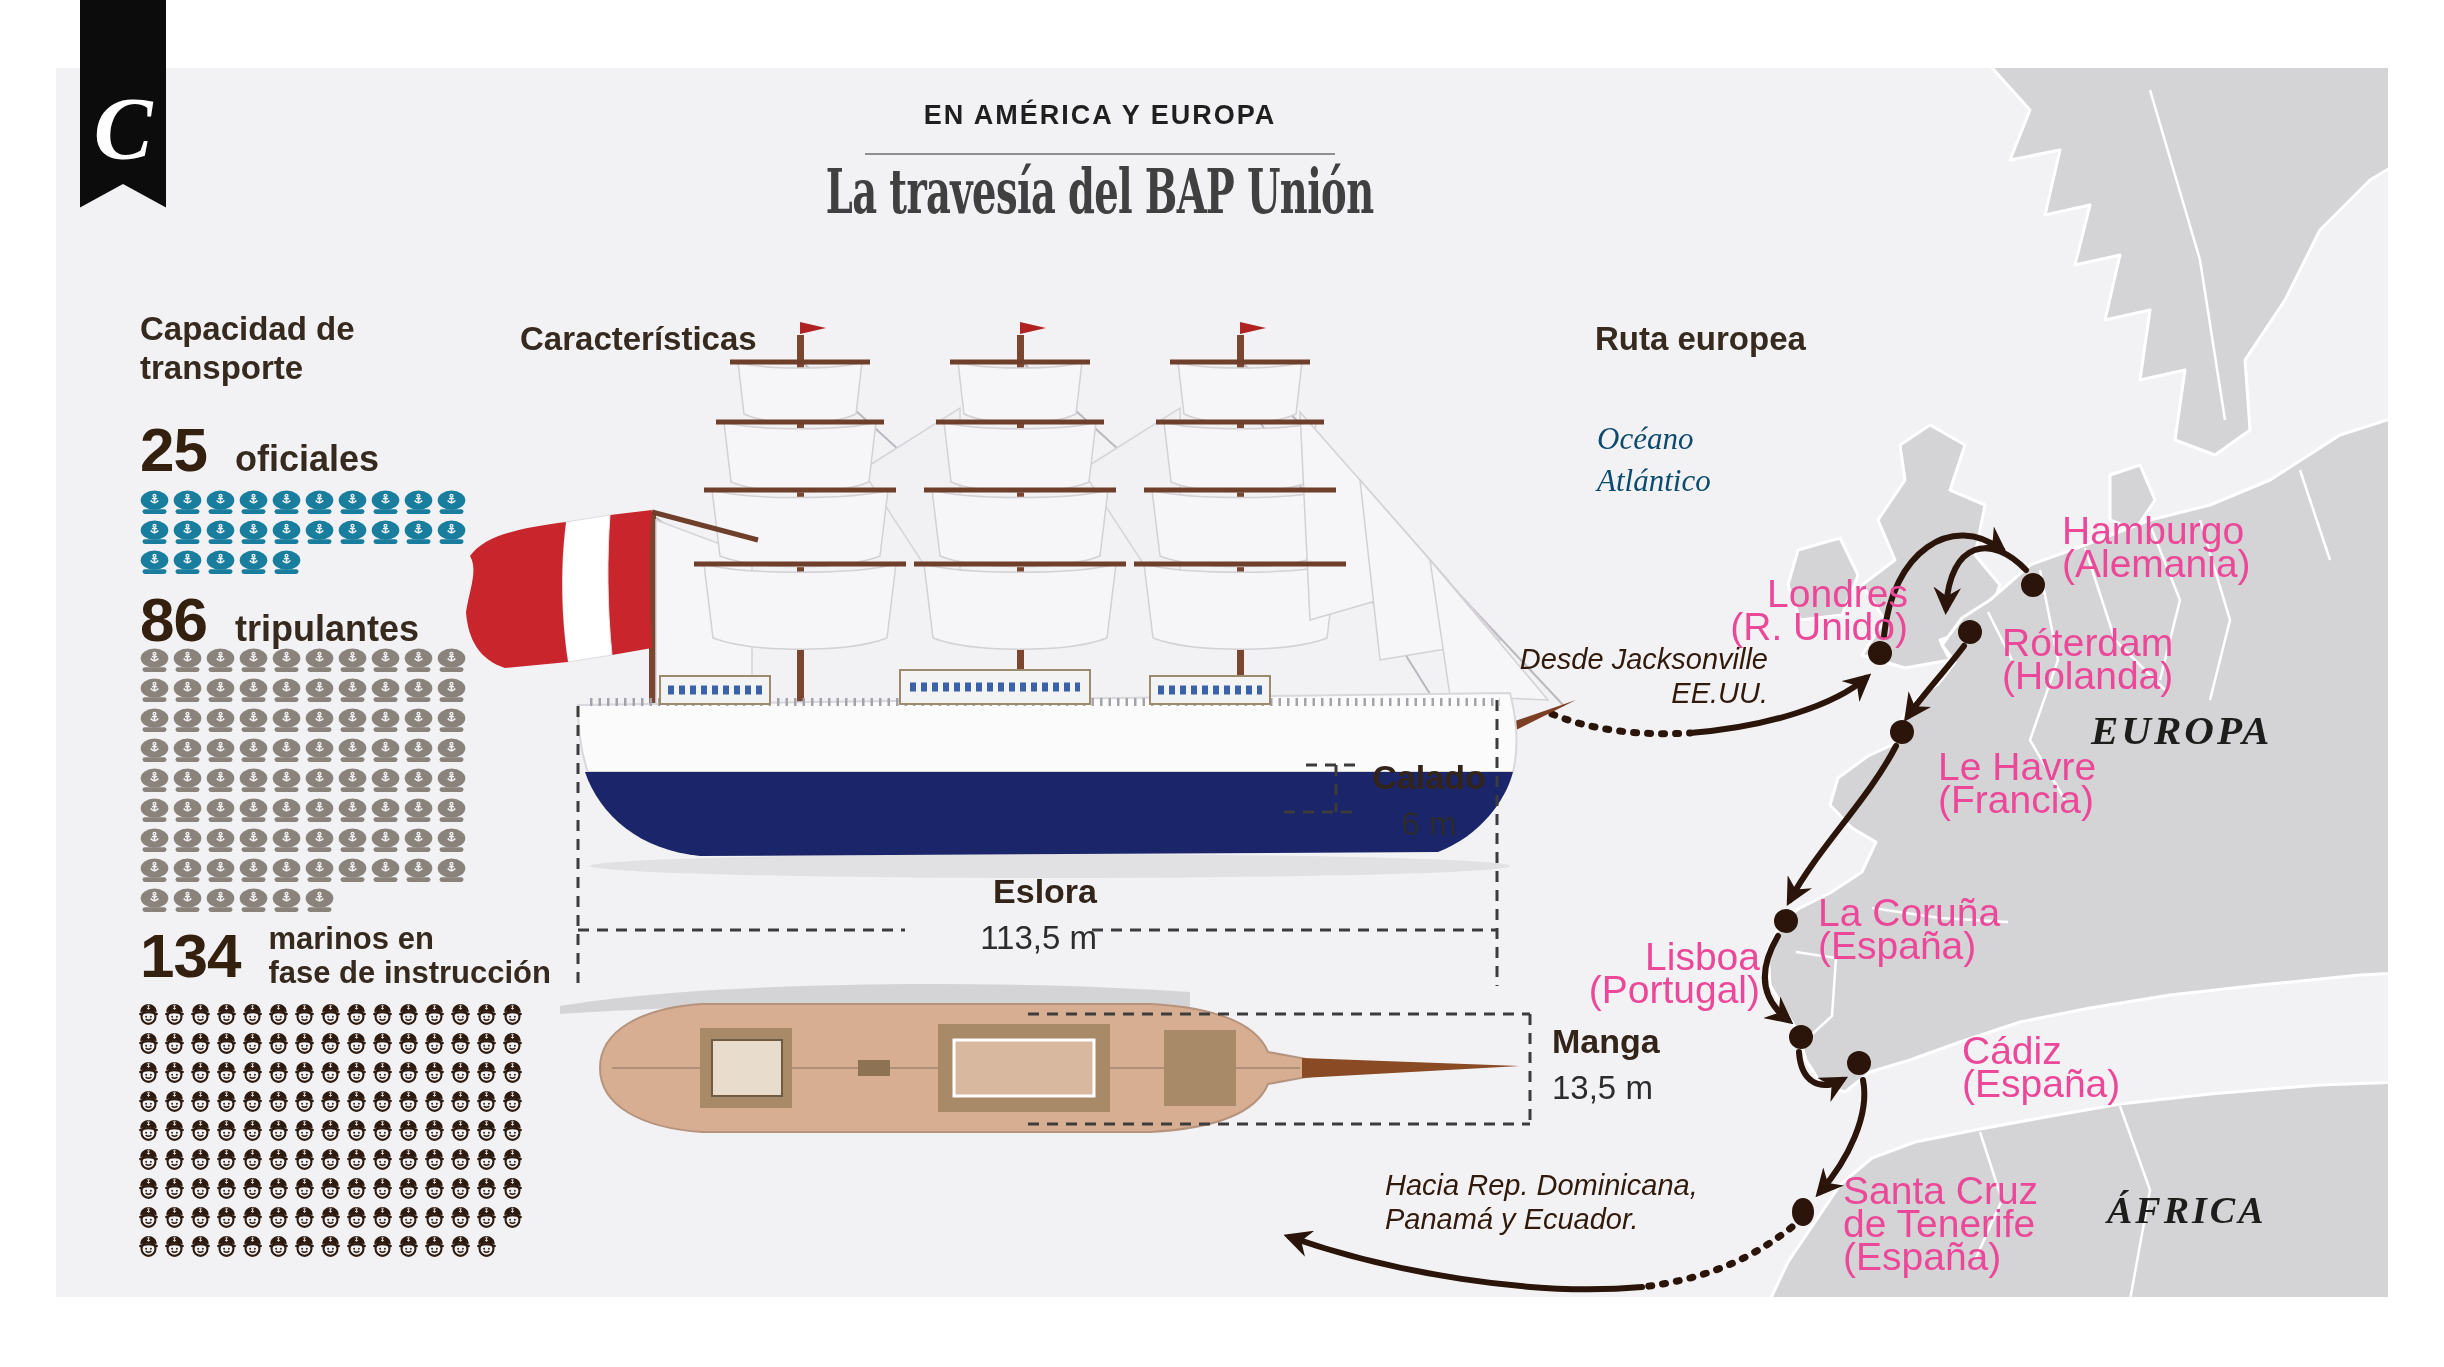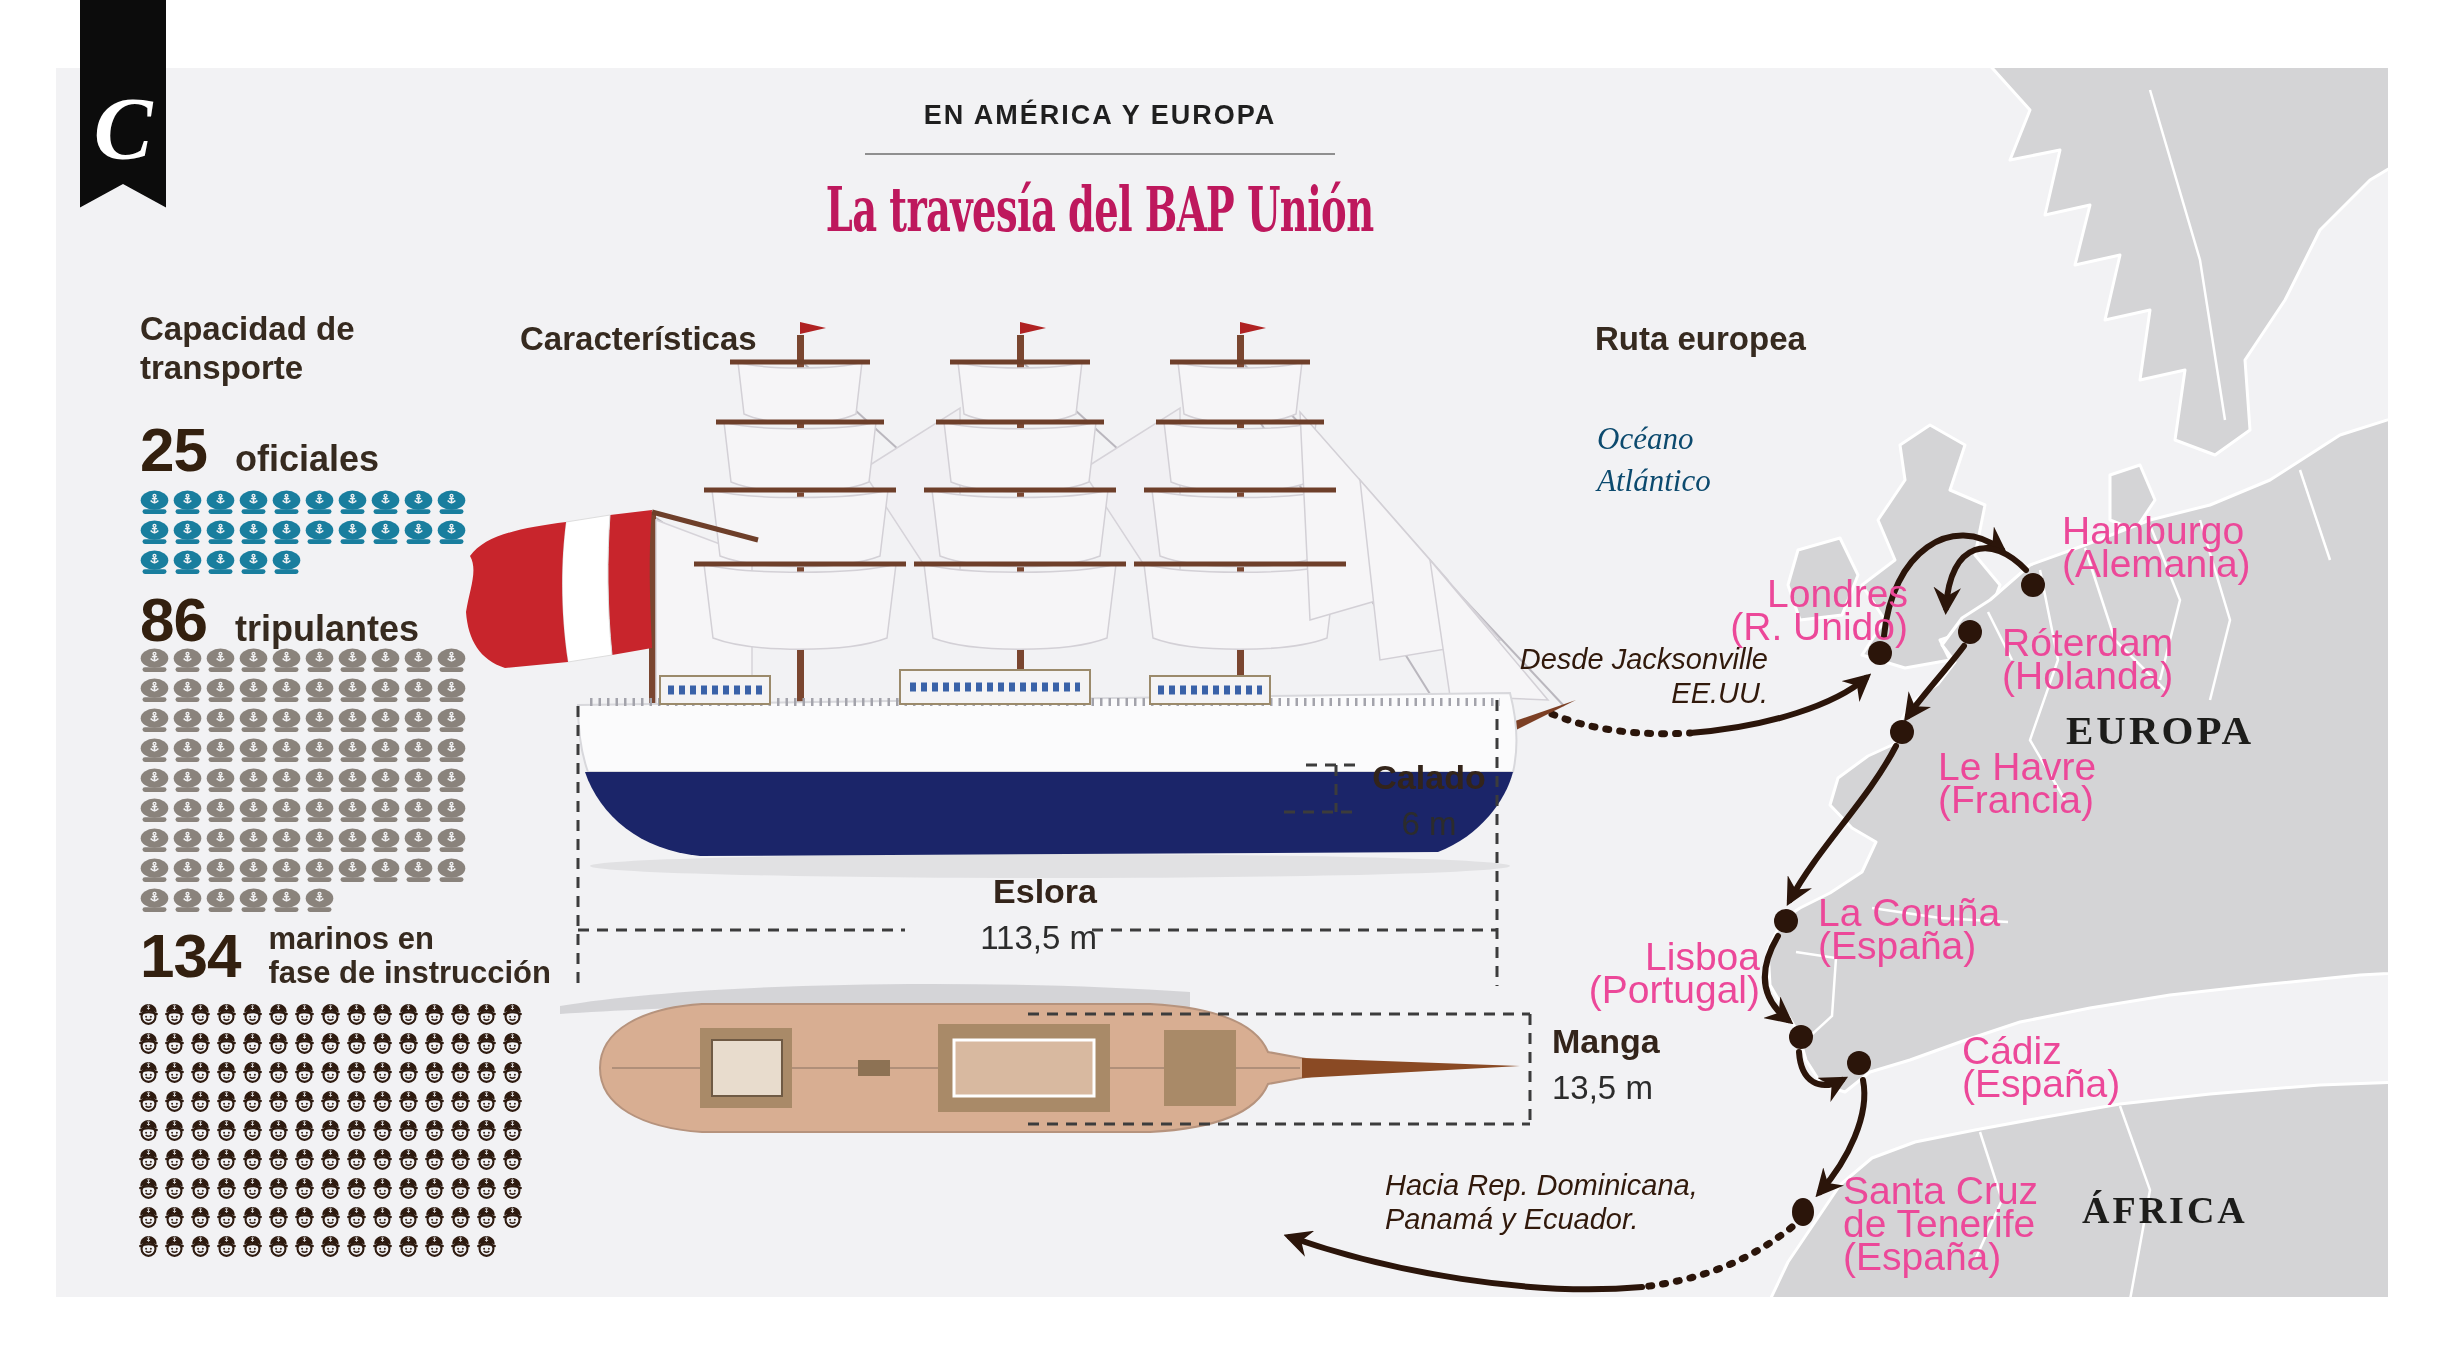--- a/index.html
+++ b/index.html
@@ -11,22 +11,22 @@
   
   #ribbon{position:absolute;left:80px;top:0;width:86px;height:214px;background:#0c0c0c;
           clip-path:polygon(0 0,100% 0,100% 97%,50% 86%,0 97%);z-index:5;}
   #ribbon .c{position:absolute;left:0;right:0;top:78px;text-align:center;color:#ffffff;
              font-family:"Liberation Serif",serif;font-style:italic;font-weight:bold;font-size:88px;}
 
   
   #header{position:absolute;left:650px;top:100px;width:900px;text-align:center;z-index:4;}
   .kicker{font-size:27px;font-weight:bold;letter-spacing:2px;color:#1f1f1f;}
   .divider{width:470px;height:2px;background:#8f8f8f;margin:22px auto 0 auto;}
-  .title{margin-top:18px;font-family:"DejaVu Serif",serif;font-weight:bold;font-size:62px;
-         color:#be185d;white-space:nowrap;}
+  .title{font-family:"DejaVu Serif",serif;font-weight:bold;font-size:62px;
+         color:#404040;white-space:nowrap;}
   .title .squeeze{display:inline-block;transform:scaleX(.62);transform-origin:center;letter-spacing:-1px;}
 
   .h2{position:absolute;font-size:33px;font-weight:bold;color:#362a1f;line-height:1.18;z-index:4;}
 
   
   .stat{position:absolute;display:flex;align-items:baseline;gap:28px;color:#33200f;z-index:4;}
   .stat-num{font-size:62px;font-weight:bold;letter-spacing:-1px;}
   .stat-label{font-size:36px;font-weight:bold;color:#362a1f;}
   .stat.center{align-items:center;}
   .stat-label.two-line{font-size:31px;line-height:1.08;}
@@ -45,22 +45,22 @@
   .dim .dim-value{font-size:33px;color:#2c2c2c;margin-top:8px;}
   #dim-calado{left:1364px;top:758px;width:130px;text-align:center;}
   #dim-eslora{left:897px;top:872px;width:200px;text-align:right;}
   #dim-eslora .dim-value{margin-top:8px;}
   #dim-manga{left:1552px;top:1022px;width:160px;}
 
   
   .map-label{position:absolute;font-size:39px;line-height:33px;color:#ec4899;z-index:4;}
   .ocean{position:absolute;left:1597px;top:418px;font-family:"Liberation Serif",serif;font-style:italic;
          font-size:31px;line-height:42px;color:#0c4a6e;z-index:4;}
-  .region{position:absolute;font-family:"Liberation Serif",serif;font-weight:bold;
-          letter-spacing:3px;color:#1d1d1b;z-index:4;}
+  .region{position:absolute;font-family:"Liberation Serif",serif;font-style:italic;font-weight:bold;
+          letter-spacing:3px;color:#1d1d1b;z-index:4;margin-left:25px;}
   #region-europa{left:2066px;top:706px;font-size:41px;}
   #region-africa{left:2082px;top:1188px;font-size:38px;}
   .note{position:absolute;font-style:italic;font-size:29px;line-height:34px;color:#31190b;z-index:4;}
   #note-desde{right:676px;top:642px;text-align:right;}
   #note-hacia{left:1385px;top:1168px;}
   #note-llega{left:948px;top:1194px;}
 
   #lbl-hamburgo{left:2062px;top:514px;}
   #lbl-londres{right:536px;top:577px;text-align:right;}
   #lbl-roterdam{left:2002px;top:626px;}

